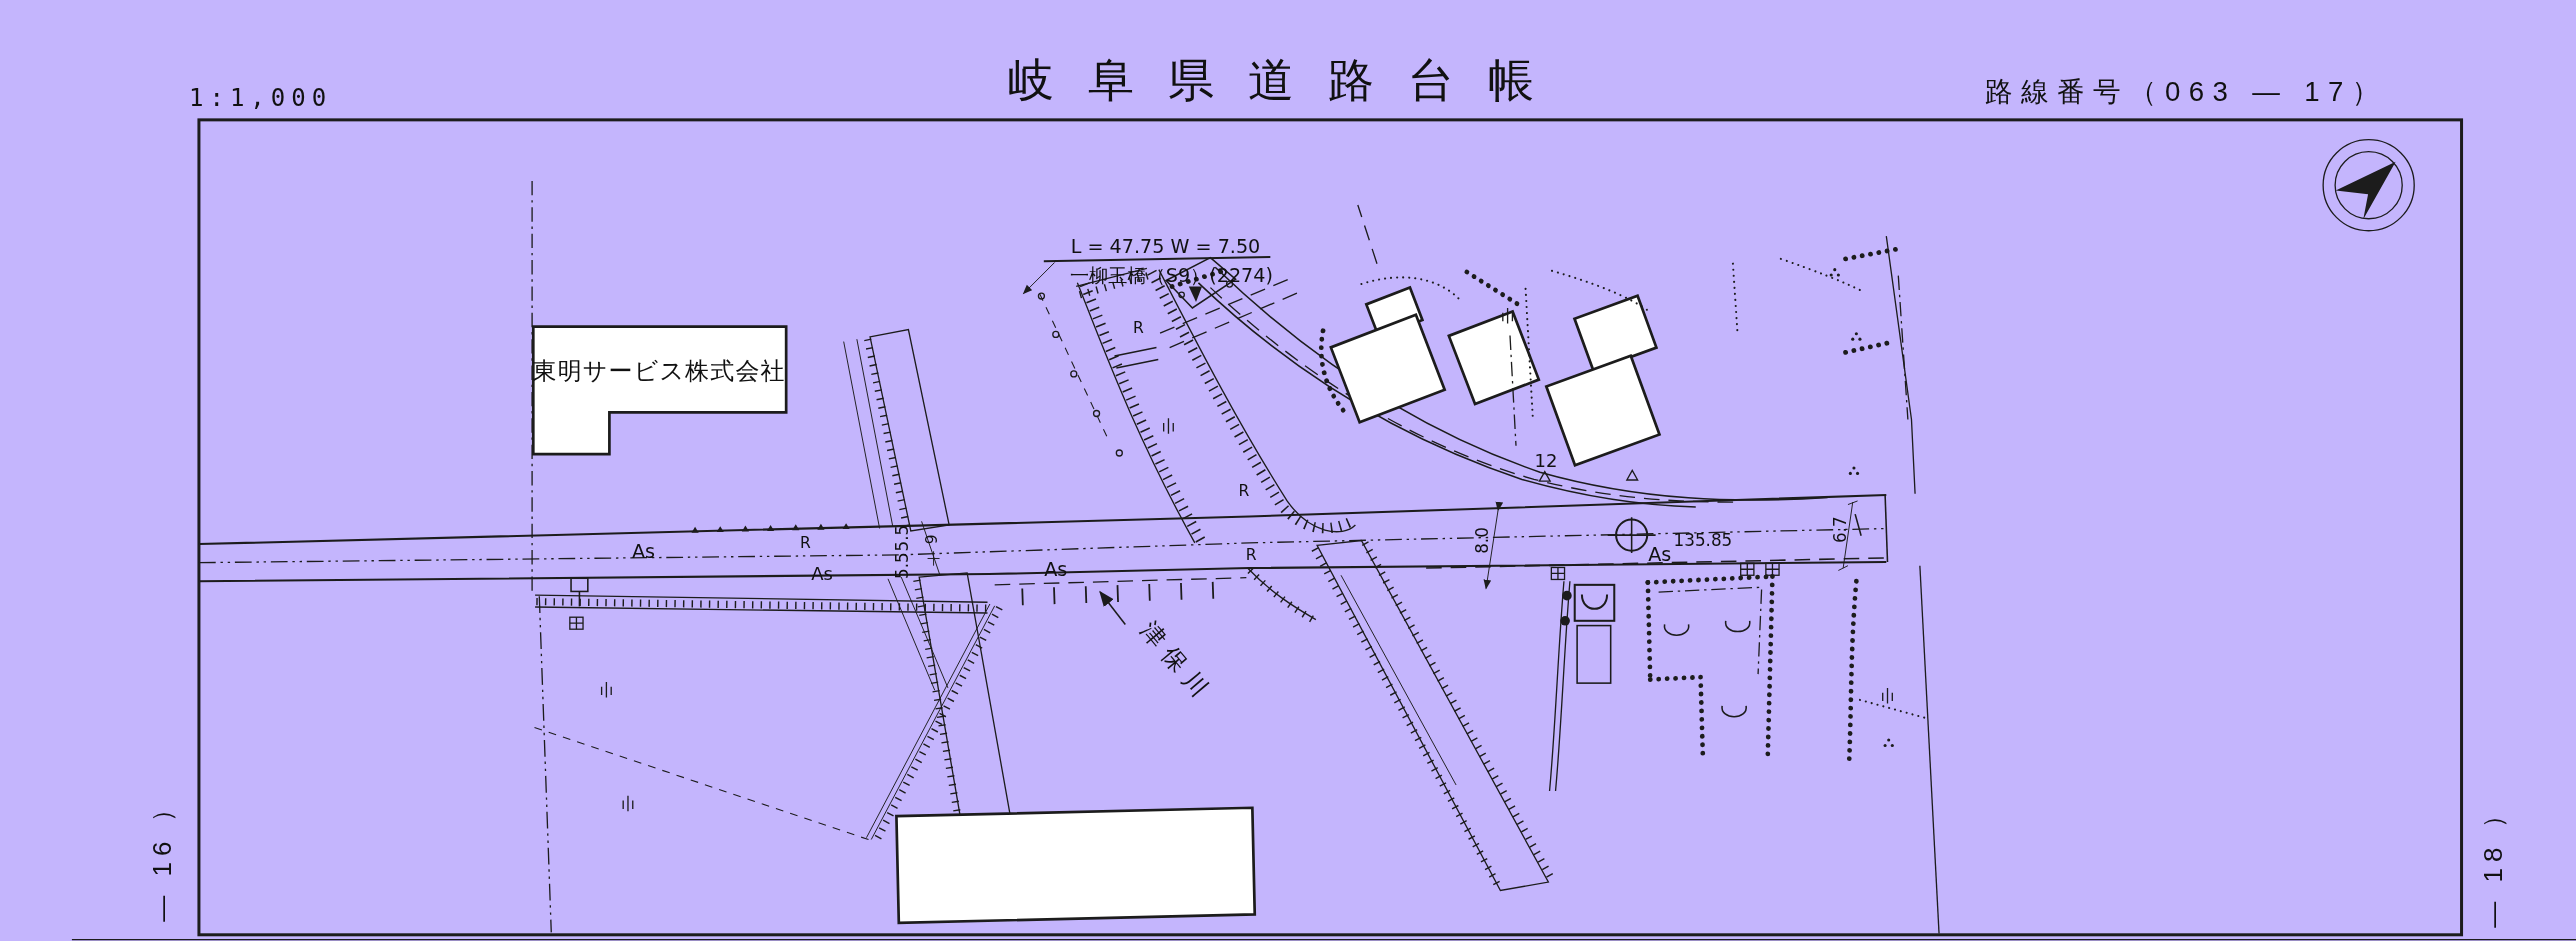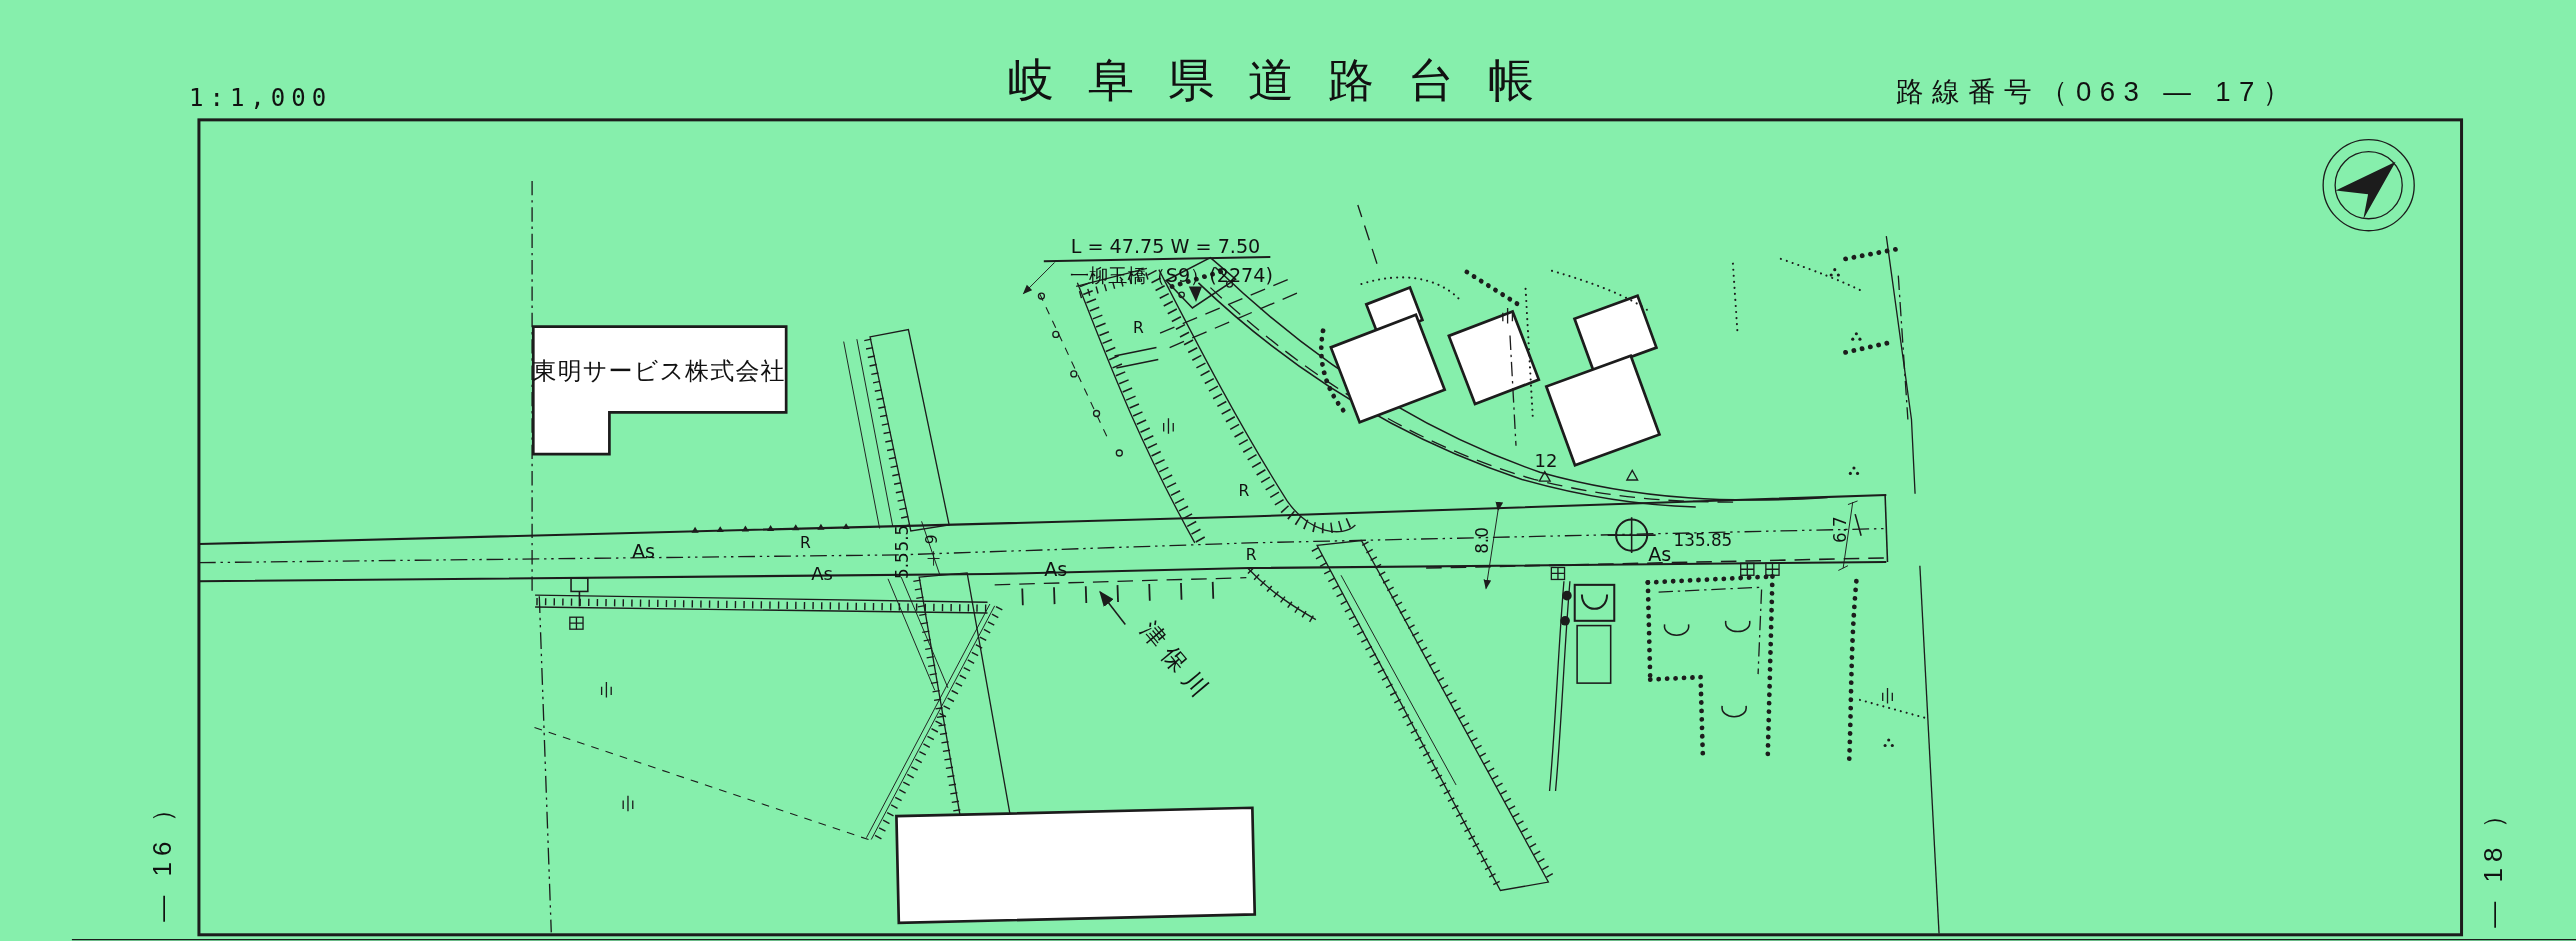--- a/index.html
+++ b/index.html
@@ -1,22 +1,22 @@
 <!DOCTYPE html>
 <html style="font-size:9.6px"><head>
 <meta charset="utf-8">
 <style>
   html,body{margin:0;padding:0;background:#fff;}
-  .page{position:relative;width:2576px;height:942px;background:#86efac;overflow:hidden;
+  .page{position:relative;width:2576px;height:942px;background:#c4b5fd;overflow:hidden;
         font-family:"Liberation Sans", sans-serif;color:#111;}
   .hdr-scale{position:absolute;left:189px;top:84px;font-size:24px;letter-spacing:6px;
              font-family:"DejaVu Sans Mono", monospace;}
   .hdr-title{position:absolute;left:50%;top:50px;transform:translateX(-50%);
              font-size:46px;letter-spacing:34px;white-space:nowrap;font-weight:400;}
-  .hdr-route{position:absolute;left:1896px;top:73px;font-size:27.6px;letter-spacing:8.4px;white-space:nowrap;}
+  .hdr-route{position:absolute;left:1985px;top:73px;font-size:27.6px;letter-spacing:8.4px;white-space:nowrap;}
   .margin-label{position:absolute;width:144px;height:36px;text-align:center;
                 font-size:26px;letter-spacing:6px;transform:rotate(-90deg);white-space:nowrap;}
   .margin-left{left:91px;top:838px;}
   .margin-right{left:2422px;top:844px;}
   svg.map{position:absolute;left:0;top:0;}
   .ln{fill:none;stroke:#1c1c1c;stroke-width:2.2px;}
   .w15{stroke-width:1.6px;}
   .w25{stroke-width:2.6px;}
   .w3{stroke-width:3.4px;}
   .fr{stroke-width:5px;}

